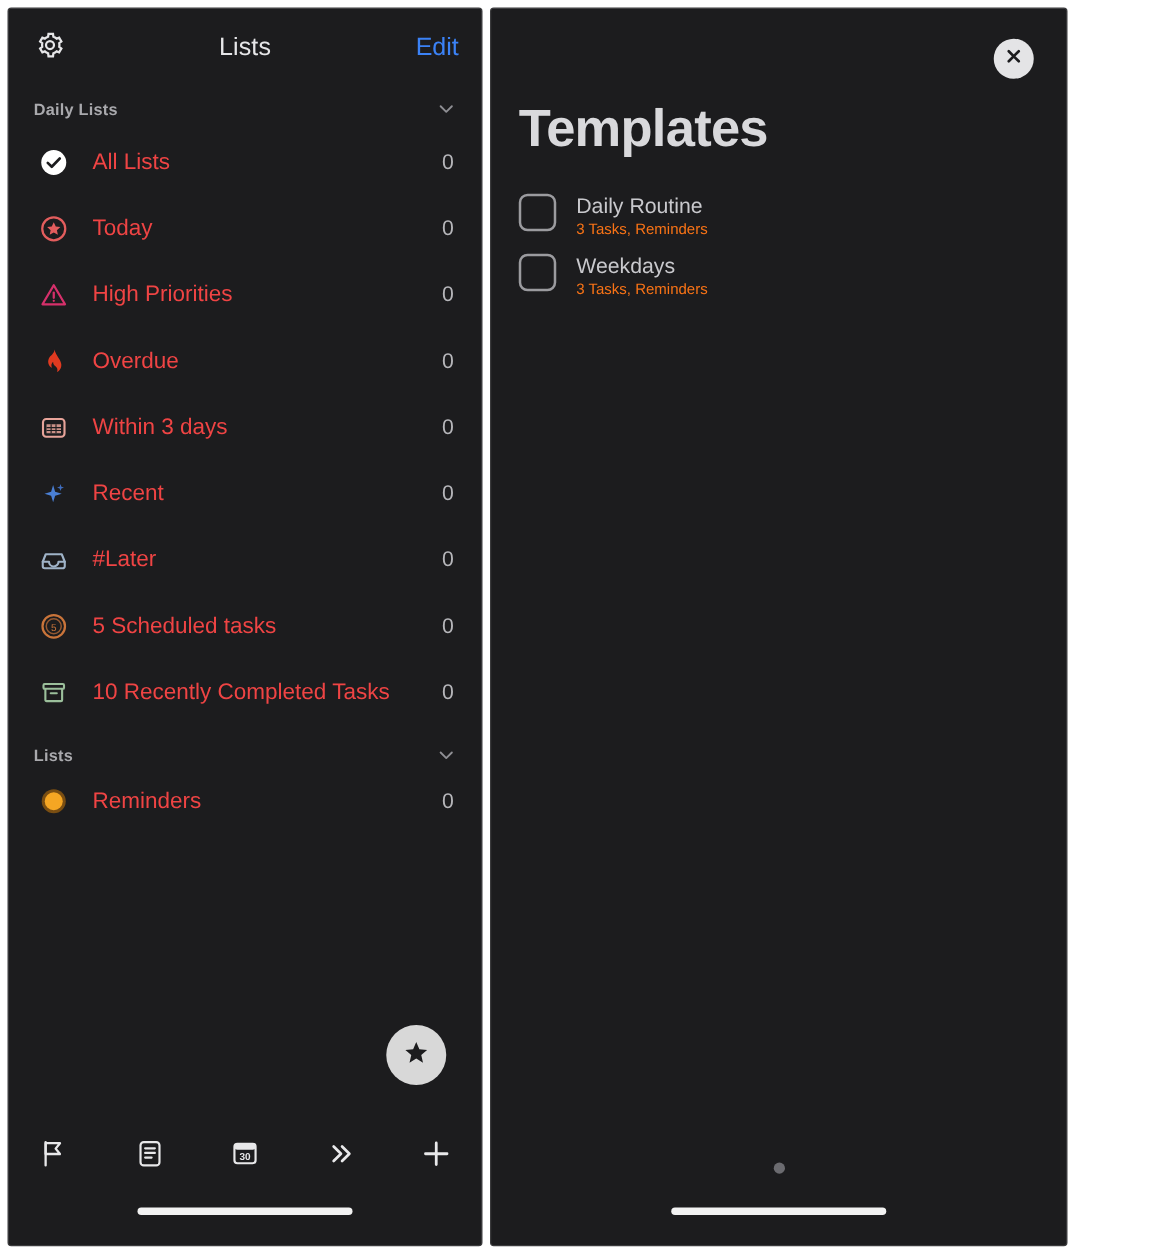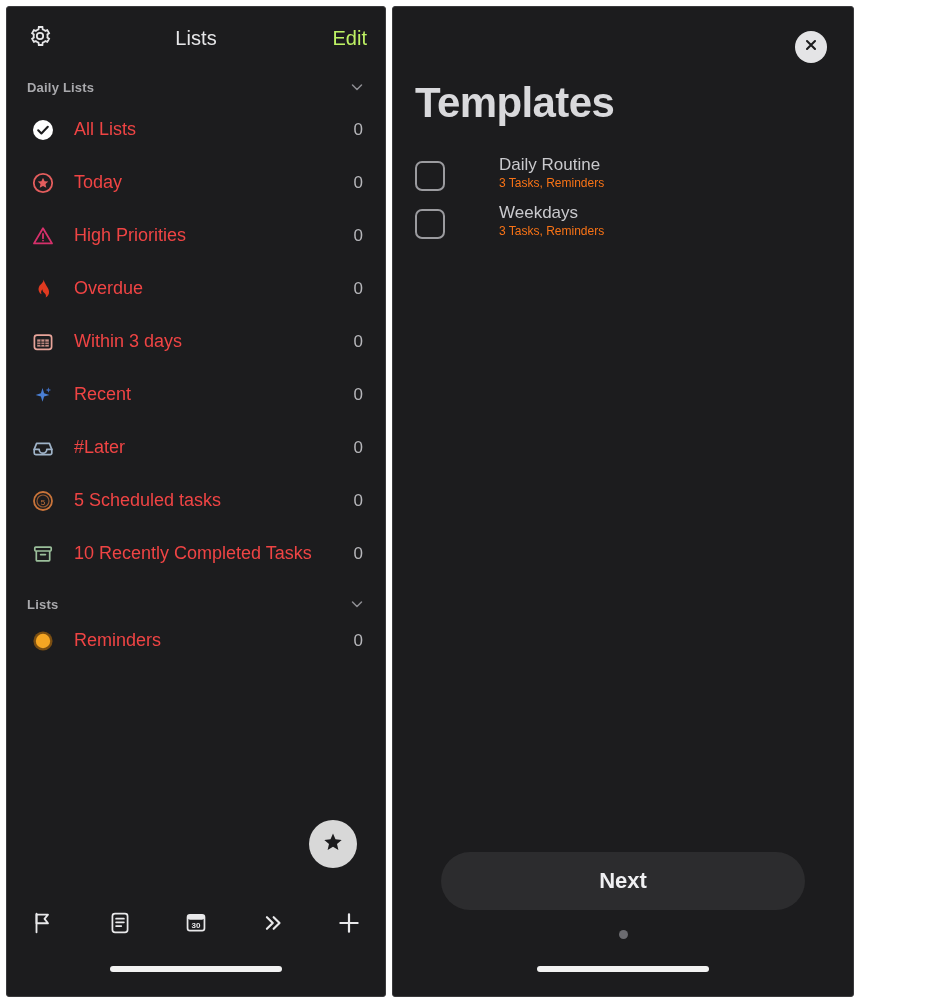--- a/index.html
+++ b/index.html
@@ -46,21 +46,21 @@
     position: absolute;
     left: 0; right: 0;
     text-align: center;
     font-size: 20px;
     color: #e6e6e8;
     letter-spacing: 0.1px;
   }
   .edit-btn {
     margin-left: auto;
     font-size: 20px;
-    color: #bef264;
+    color: #3b82f6;
     z-index: 2;
   }
 
   .section-head {
     display: flex;
     align-items: center;
     padding: 10px 20px 8px 20px;
     height: 34px;
   }
   .section-head .sh-label {
@@ -188,24 +188,23 @@
     flex: 0 0 auto;
   }
 
   .tpl-list {
     margin-top: 22px;
     padding: 0 14px;
     flex: 0 0 auto;
   }
   .tpl-row {
     display: flex;
-    align-items: flex-end;
+    align-items: flex-start;
     padding: 6px 8px;
     height: 48px;
-    gap: 38px;
   }
   .tpl-check {
     width: 30px; height: 30px;
     border: 2px solid #9b9b9f;
     border-radius: 7px;
     flex: 0 0 30px;
     background: transparent;
   }
   .tpl-text { margin-left: 16px; }
   .tpl-name {
@@ -488,23 +487,20 @@
         <span class="tpl-check"></span>
         <span class="tpl-text">
           <span class="tpl-name" style="display:block;">Weekdays</span>
           <span class="tpl-sub" style="display:block;">3 Tasks, Reminders</span>
         </span>
       </div>
     </div>
 
     <div class="rp-spacer"></div>
 
-    <div class="next-wrap">
-      <div class="next-btn">Next</div>
-    </div>
 
     <div class="pager">
       <span class="dot"></span>
     </div>
 
     <div class="home-bar-wrap">
       <div class="home-bar"></div>
     </div>
   </div>
 

